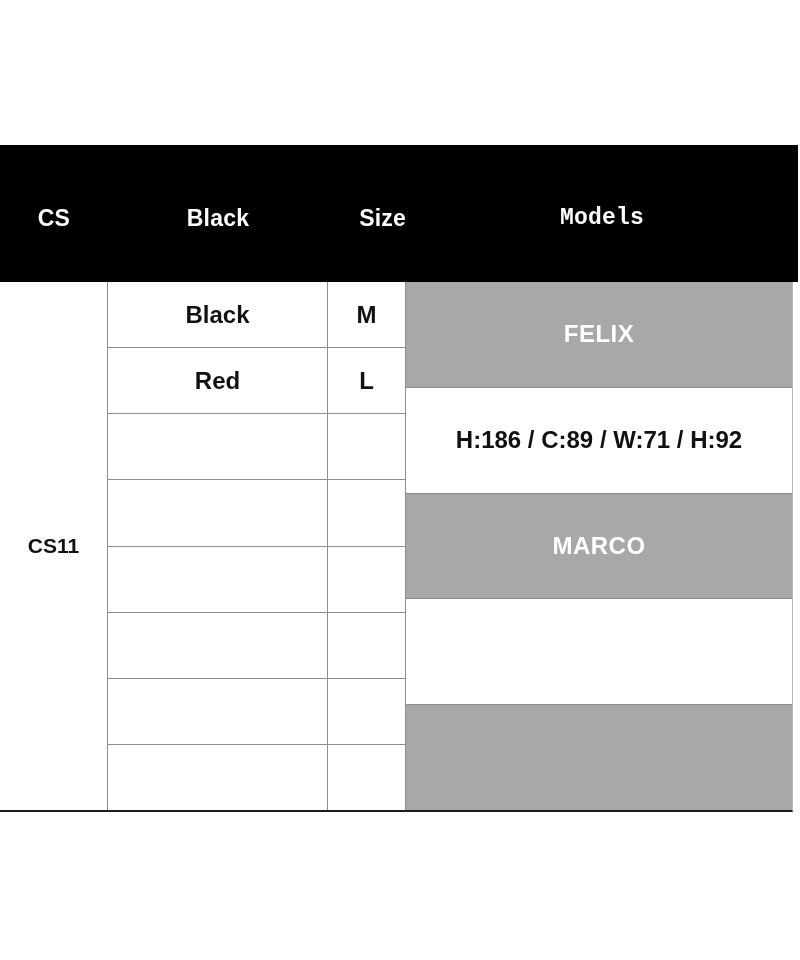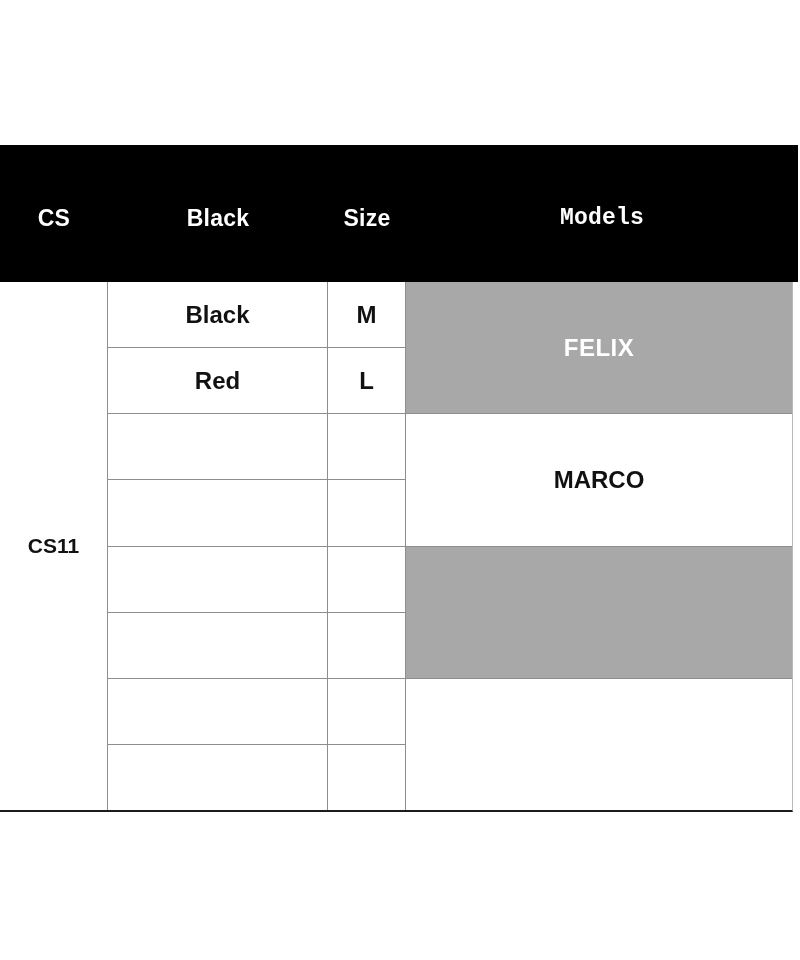--- a/index.html
+++ b/index.html
@@ -35,21 +35,21 @@
   .hcell {
     color: var(--header-text);
     font-weight: bold;
     font-size: 23px;
     text-align: center;
     letter-spacing: 0.2px;
     margin-top: 9px;
   }
   .hcell.c0 { width: 108px; }
   .hcell.c1 { width: 220px; }
-  .hcell.c2 { width: 78px; }
+  .hcell.c2 { width: 78px; text-align: right; }
   .hcell.c3 { flex: 1; font-family: Liberation Mono, monospace; }
 
   
   .tbody {
     position: absolute;
     left: 0; top: 282px;
     width: 793px; height: 530px;
     display: flex;
     border-bottom: 2.5px solid var(--bottom-border);
     border-right: 1.5px solid #b8b8b8;
@@ -123,19 +123,20 @@
       <div class="cell"></div>
       <div class="cell"></div>
       <div class="cell"></div>
       <div class="cell"></div>
       <div class="cell"></div>
       <div class="cell"></div>
     </div>
 
     <div class="col col-models">
       <div class="cell">FELIX</div>
+      <div class="cell">H:186 / C:89 / W:71 / H:92</div>
       <div class="cell">MARCO</div>
       <div class="cell"></div>
       <div class="cell"></div>
     </div>
 
   </div>
 </div>
 
 </body></html>

